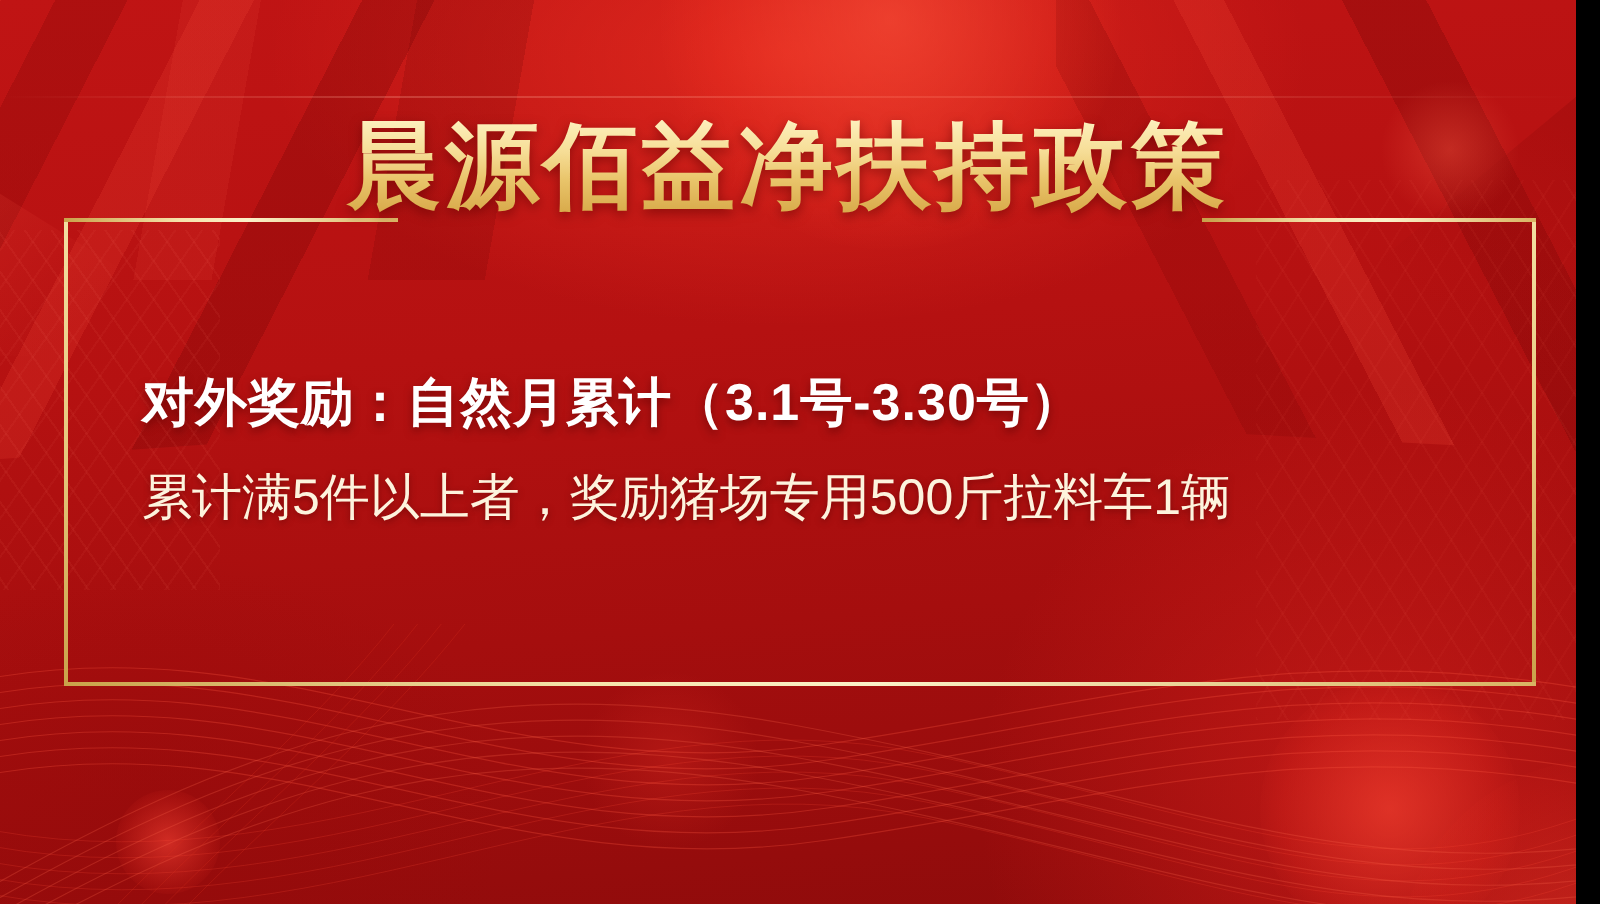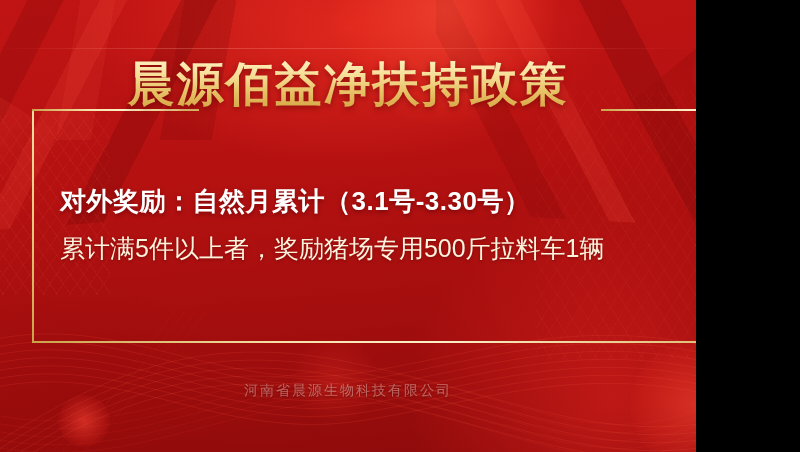--- a/index.html
+++ b/index.html
@@ -1,20 +1,20 @@
 <!DOCTYPE html>
 <html><head>
 <meta charset="utf-8">
 <style>
   html,body{margin:0;padding:0;background:#000;}
   body{font-family:"Liberation Sans","DejaVu Sans",sans-serif;}
 
   #poster{
     position:relative;
-    width:696px;height:452px;
+    width:788px;height:452px;
     overflow:hidden;
     background:
       radial-gradient(ellipse 420px 220px at 50% 6%,   rgba(255,60,40,.50) 0%, rgba(255,40,30,0) 62%),
       radial-gradient(ellipse 300px 300px at 88% 88%,  rgba(225,35,30,.55) 0%, rgba(200,25,20,0) 68%),
       radial-gradient(ellipse 260px 200px at 10% 92%,  rgba(150,10,10,.55) 0%, rgba(150,10,10,0) 70%),
       linear-gradient(175deg,#c01414 0%,#b51111 38%,#a50e0e 66%,#8d0b0b 100%);
   }
 
   
   .deco{position:absolute;pointer-events:none;}
@@ -111,21 +111,21 @@
     -webkit-background-clip:text;background-clip:text;
     color:transparent;-webkit-text-fill-color:transparent;
     filter:drop-shadow(0 2px 3px rgba(90,0,0,.55));
     white-space:nowrap;
   }
 
   
   .body-block{
     position:absolute;left:32px;top:109px;width:736px;height:234px;
     display:flex;flex-direction:column;justify-content:center;
-    padding:0 28px;box-sizing:border-box;
+    padding:0 39px;box-sizing:border-box;
   }
   .lead{
     font-size:26px;font-weight:700;color:#ffffff;
     letter-spacing:.5px;margin-bottom:9px;
     text-shadow:0 2px 4px rgba(80,0,0,.55);
     white-space:nowrap;
   }
   .item{
     font-size:25px;color:#fdf3dd;letter-spacing:0px;
     margin:4px 0;white-space:nowrap;
@@ -203,15 +203,14 @@
     <div class="ln f-tr"></div>
   </div>
 
   <div class="title">晨源佰益净扶持政策</div>
 
   <div class="body-block">
     <div class="lead">对外奖励：自然月累计（3.1号-3.30号）</div>
     <div class="item">累计满5件以上者，奖励猪场专用500斤拉料车1辆</div>
   </div>
 
-  <div class="footer">河南省晨源生物科技有限公司</div>
 
 </div>
 
 </body></html>

